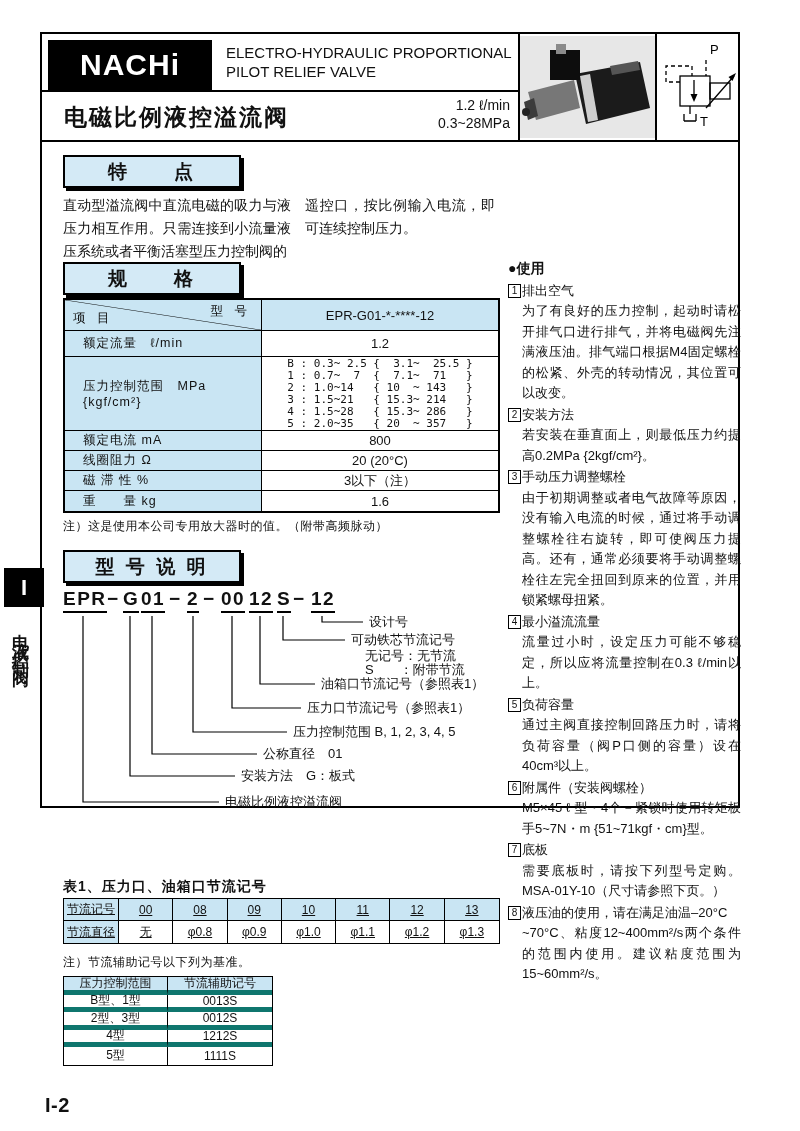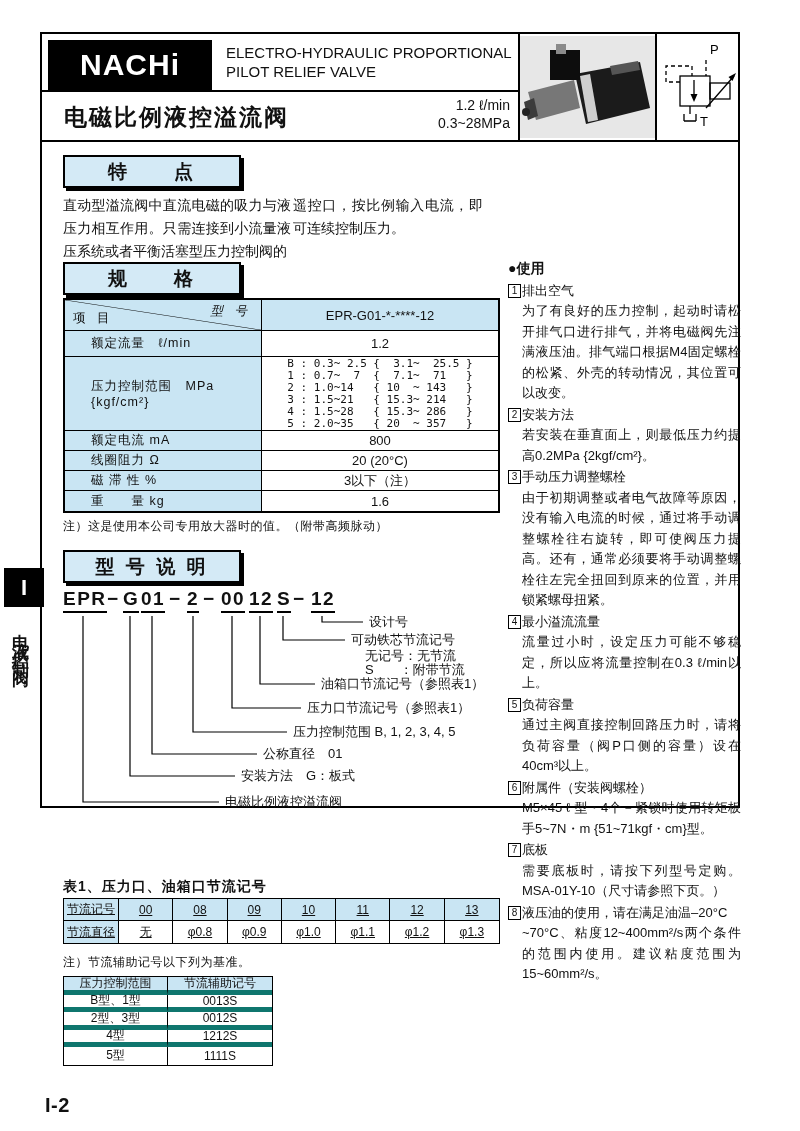--- a/index.html
+++ b/index.html
@@ -22,36 +22,36 @@
   .title-cn{left:22px;top:68px;font-size:23px;font-weight:bold;letter-spacing:2px;}
   .flow-spec{left:280px;top:62px;width:188px;text-align:right;font-size:14px;line-height:18px;}
   .photo-svg{left:478px;top:2px;}
   .symbol-svg{left:616px;top:2px;}
 
   
   .sec-box{width:178px;height:33px;background:#d4eaf6;border:2px solid #000;box-shadow:3px 3px 0 0 #000;
            display:flex;align-items:center;justify-content:center;font-size:19px;font-weight:bold;letter-spacing:3px;}
 
   
-  .features{left:21px;top:160px;width:437px;display:flex;gap:2px;font-size:14px;line-height:23px;text-align:justify;}
+  .features{left:21px;top:160px;width:437px;display:flex;gap:14px;font-size:14px;line-height:23px;text-align:justify;}
   .feat-col1{width:228px;}
   .feat-col2{width:190px;}
 
   
   .spec-table{left:21px;top:264px;width:437px;border:2px solid #000;}
   .sp-row{display:flex;border-bottom:1.5px solid #000;}
   .sp-row:last-child{border-bottom:none;}
   .sp-label{width:197px;background:#c9e5f3;border-right:1.5px solid #000;display:flex;align-items:center;
-            padding-left:26px;font-size:12.5px;letter-spacing:1px;}
+            padding-left:18px;font-size:12.5px;letter-spacing:1px;}
   .sp-value{flex:1;display:flex;align-items:center;justify-content:center;font-size:13px;}
   .sp-head .sp-label{position:relative;padding:0;}
   .sp-head .sp-value{background:#c9e5f3;font-size:13px;}
   .diag{position:absolute;left:0;top:0;width:100%;height:100%;}
   .diag line{stroke:#000;stroke-width:1;}
-  .corner-top{position:absolute;right:10px;top:3px;font-size:12.5px;letter-spacing:4px;font-style:italic;}
+  .corner-top{position:absolute;right:10px;top:3px;font-size:12.5px;letter-spacing:4px;}
   .corner-bottom{position:absolute;left:8px;bottom:3px;font-size:12.5px;letter-spacing:4px;}
   .sp-pressure{flex-direction:column;justify-content:center;align-items:center;
                font-family:"DejaVu Sans Mono",monospace;font-size:11px;line-height:12px;white-space:pre;}
   .note{font-size:12px;letter-spacing:0.5px;}
 
   
   .model-code{left:21px;top:554px;width:437px;height:26px;font-size:19px;font-weight:bold;letter-spacing:1.5px;}
   .seg{position:absolute;top:0;white-space:nowrap;}
   .seg.u{border-bottom:2px solid #000;padding-bottom:1px;}
   .model-svg{left:21px;top:582px;}

